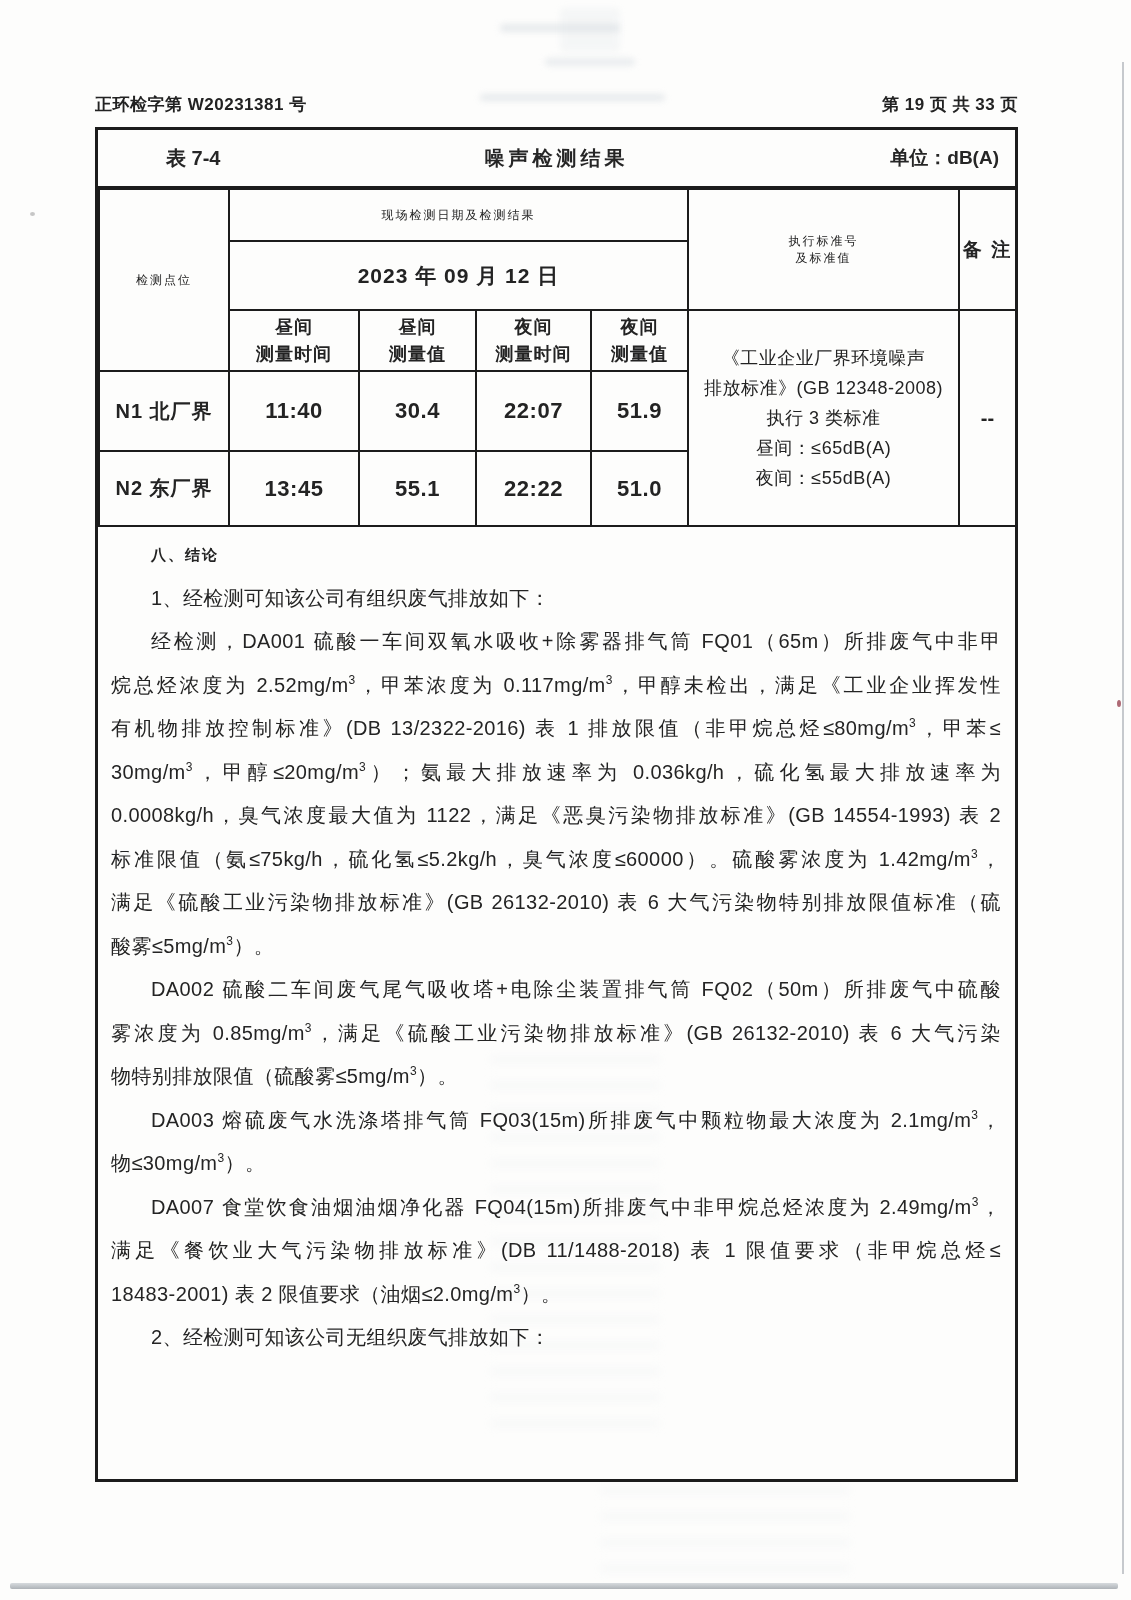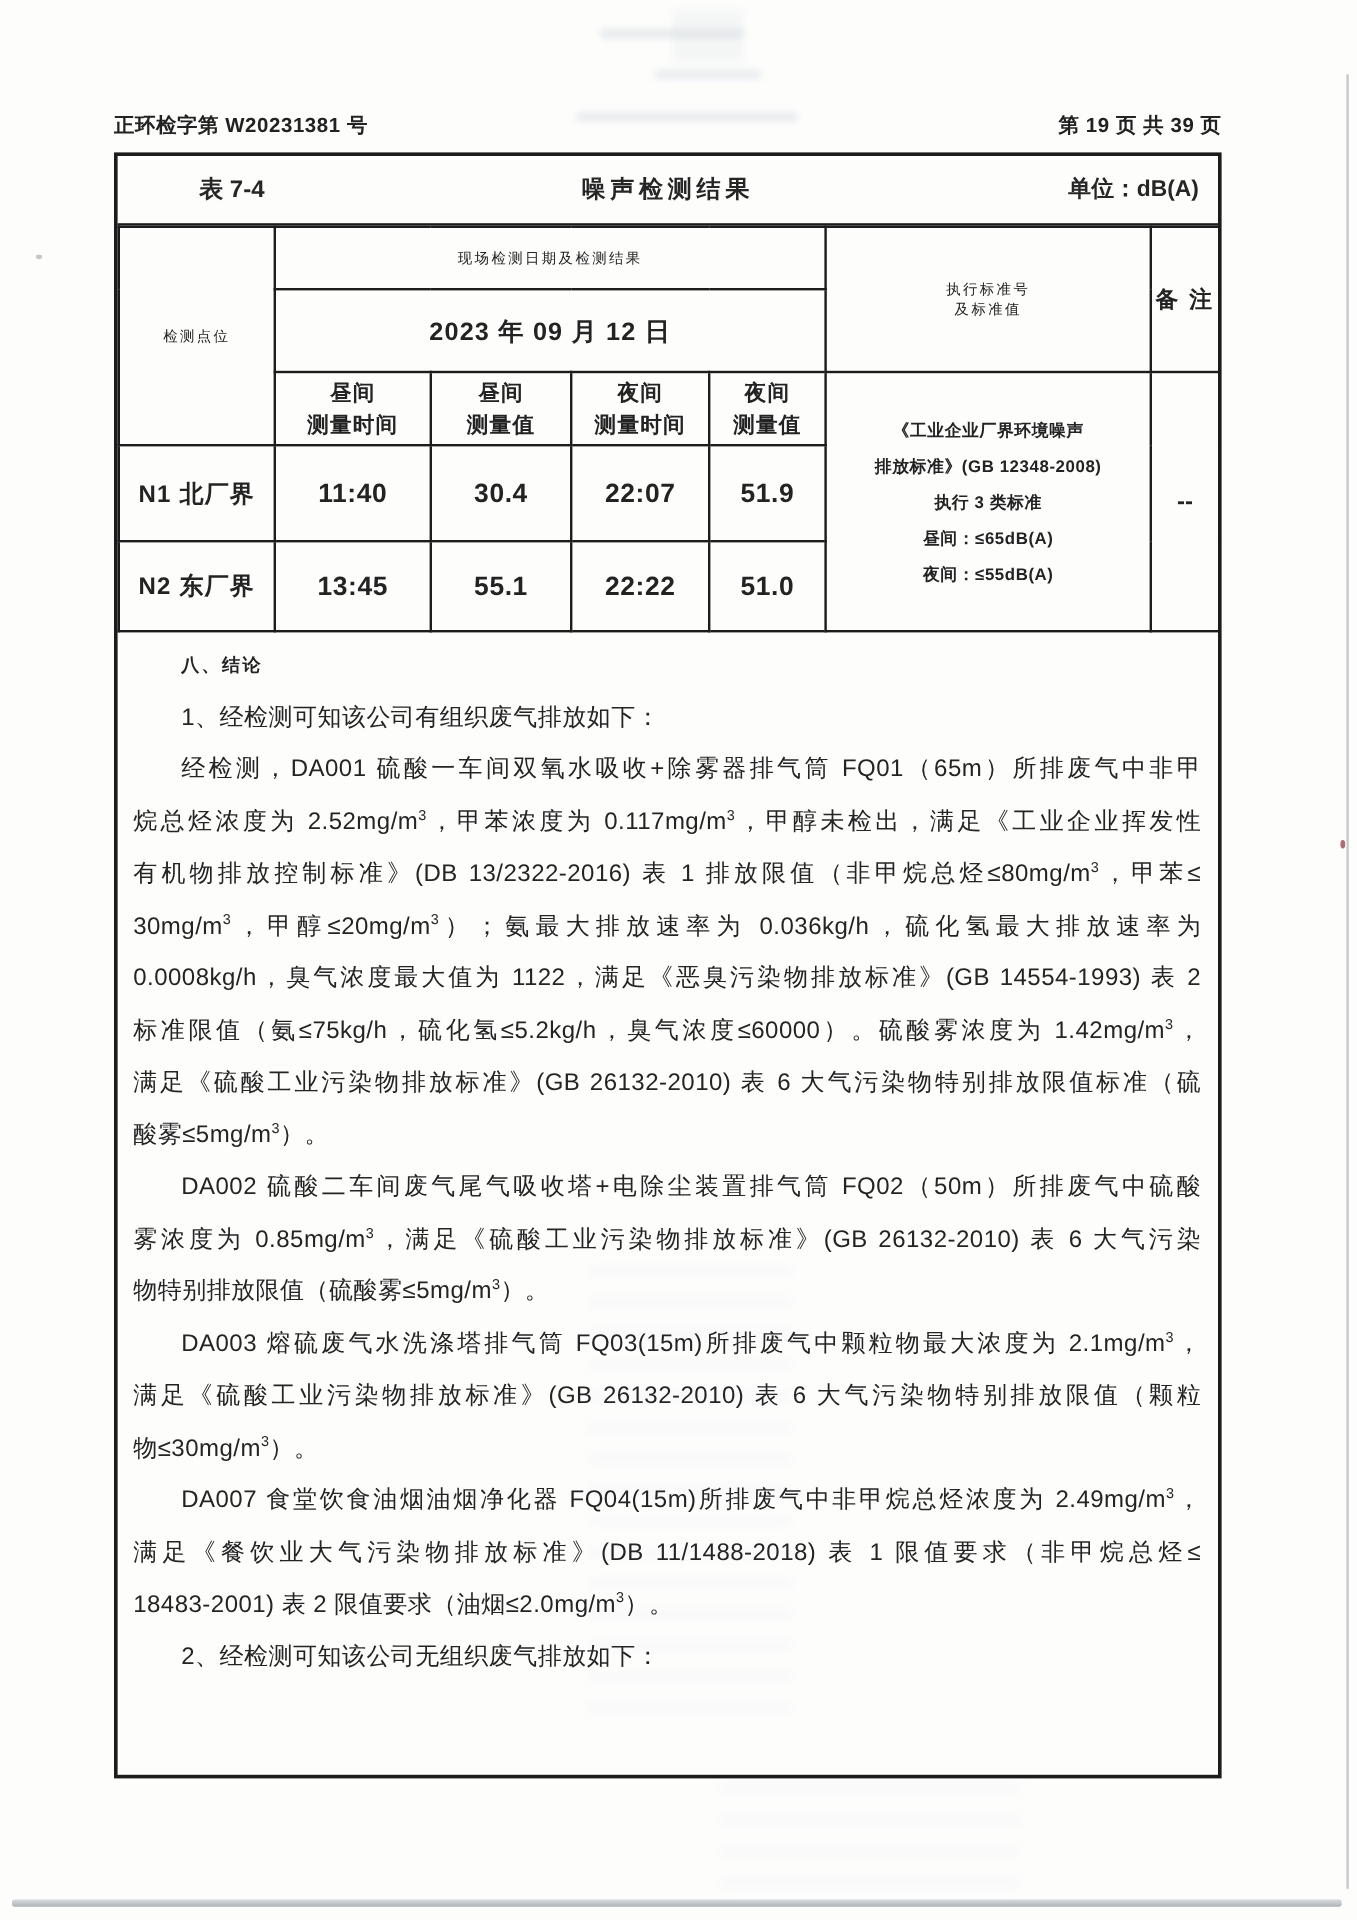--- a/index.html
+++ b/index.html
@@ -30,21 +30,21 @@
   table.noise td{
     border:2px solid #1c1c1c;text-align:center;vertical-align:middle;
     padding:0;color:#232323;overflow:hidden;
   }
   tr.r1{height:52px;} tr.r2{height:69px;} tr.r3{height:61px;} tr.r4{height:80px;} tr.r5{height:75px;}
   td.hdr{font-size:12px;font-weight:400;letter-spacing:2px;}
   td.date{font-size:21px;font-weight:700;letter-spacing:1px;}
   td.sub{font-size:18px;font-weight:700;line-height:27px;letter-spacing:1px;}
   td.pt{font-size:20px;font-weight:600;letter-spacing:1px;}
   td.num{font-size:22px;font-weight:600;letter-spacing:0.5px;}
-  td.std{font-size:14px;font-weight:700;line-height:30px;letter-spacing:0.5px;border-radius:28px;}
+  td.std{font-size:18px;font-weight:400;line-height:30px;letter-spacing:0.5px;border-radius:28px;}
   td.rmk{font-size:19px;font-weight:700;letter-spacing:2px;}
   td.rmkv{font-size:20px;font-weight:700;}
   .pre{white-space:pre-line;}
   
   .conclusion{padding:6px 14px 0 13px;}
   .line{
     font-size:20px;line-height:43.5px;height:43.5px;color:#242424;
     letter-spacing:0.4px;white-space:nowrap;
   }
   .line.j{white-space:normal;text-align:justify;text-align-last:justify;}
@@ -72,21 +72,21 @@
   <div class="smudge" style="left:560px;top:8px;width:60px;height:44px;opacity:.25;"></div>
   <div class="smudge-col" style="left:490px;top:1055px;width:170px;height:390px;"></div>
   <div class="smudge-col" style="left:600px;top:1486px;width:250px;height:90px;"></div>
   <div class="shadow-right"></div>
   <div class="shadow-bottom"></div>
   <div class="red-dot"></div>
   <div class="left-speck"></div>
 
   <div class="top-row">
     <span>正环检字第 W20231381 号</span>
-    <span>第 19 页 共 39 页</span>
+    <span>第 19 页 共 33 页</span>
   </div>
 
   <div class="frame">
 
     <div class="caption-row">
       <span class="lbl">表 7-4</span>
       <span class="ttl">噪声检测结果</span>
       <span class="unit">单位：dB(A)</span>
     </div>
 
@@ -152,21 +152,20 @@
         <div class="line j">有机物排放控制标准》(DB 13/2322-2016) 表 1 排放限值（非甲烷总烃≤80mg/m<sup>3</sup>，甲苯≤</div>
         <div class="line j">30mg/m<sup>3</sup>，甲醇≤20mg/m<sup>3</sup>）；氨最大排放速率为 0.036kg/h，硫化氢最大排放速率为</div>
         <div class="line j">0.0008kg/h，臭气浓度最大值为 1122，满足《恶臭污染物排放标准》(GB 14554-1993) 表 2</div>
         <div class="line j">标准限值（氨≤75kg/h，硫化氢≤5.2kg/h，臭气浓度≤60000）。硫酸雾浓度为 1.42mg/m<sup>3</sup>，</div>
         <div class="line j">满足《硫酸工业污染物排放标准》(GB 26132-2010) 表 6 大气污染物特别排放限值标准（硫</div>
         <div class="line">酸雾≤5mg/m<sup>3</sup>）。</div>
         <div class="line j ind">DA002 硫酸二车间废气尾气吸收塔+电除尘装置排气筒 FQ02（50m）所排废气中硫酸</div>
         <div class="line j">雾浓度为 0.85mg/m<sup>3</sup>，满足《硫酸工业污染物排放标准》(GB 26132-2010) 表 6 大气污染</div>
         <div class="line">物特别排放限值（硫酸雾≤5mg/m<sup>3</sup>）。</div>
         <div class="line j ind">DA003 熔硫废气水洗涤塔排气筒 FQ03(15m)所排废气中颗粒物最大浓度为 2.1mg/m<sup>3</sup>，</div>
-        <div class="line j">满足《硫酸工业污染物排放标准》(GB 26132-2010) 表 6 大气污染物特别排放限值（颗粒</div>
         <div class="line">物≤30mg/m<sup>3</sup>）。</div>
         <div class="line j ind">DA007 食堂饮食油烟油烟净化器 FQ04(15m)所排废气中非甲烷总烃浓度为 2.49mg/m<sup>3</sup>，</div>
         <div class="line j">满足《餐饮业大气污染物排放标准》(DB 11/1488-2018) 表 1 限值要求（非甲烷总烃≤</div>
         <div class="line">18483-2001) 表 2 限值要求（油烟≤2.0mg/m<sup>3</sup>）。</div>
         <div class="line ind">2、经检测可知该公司无组织废气排放如下：</div>
       </div>
 
   </div>
 </div>
 

